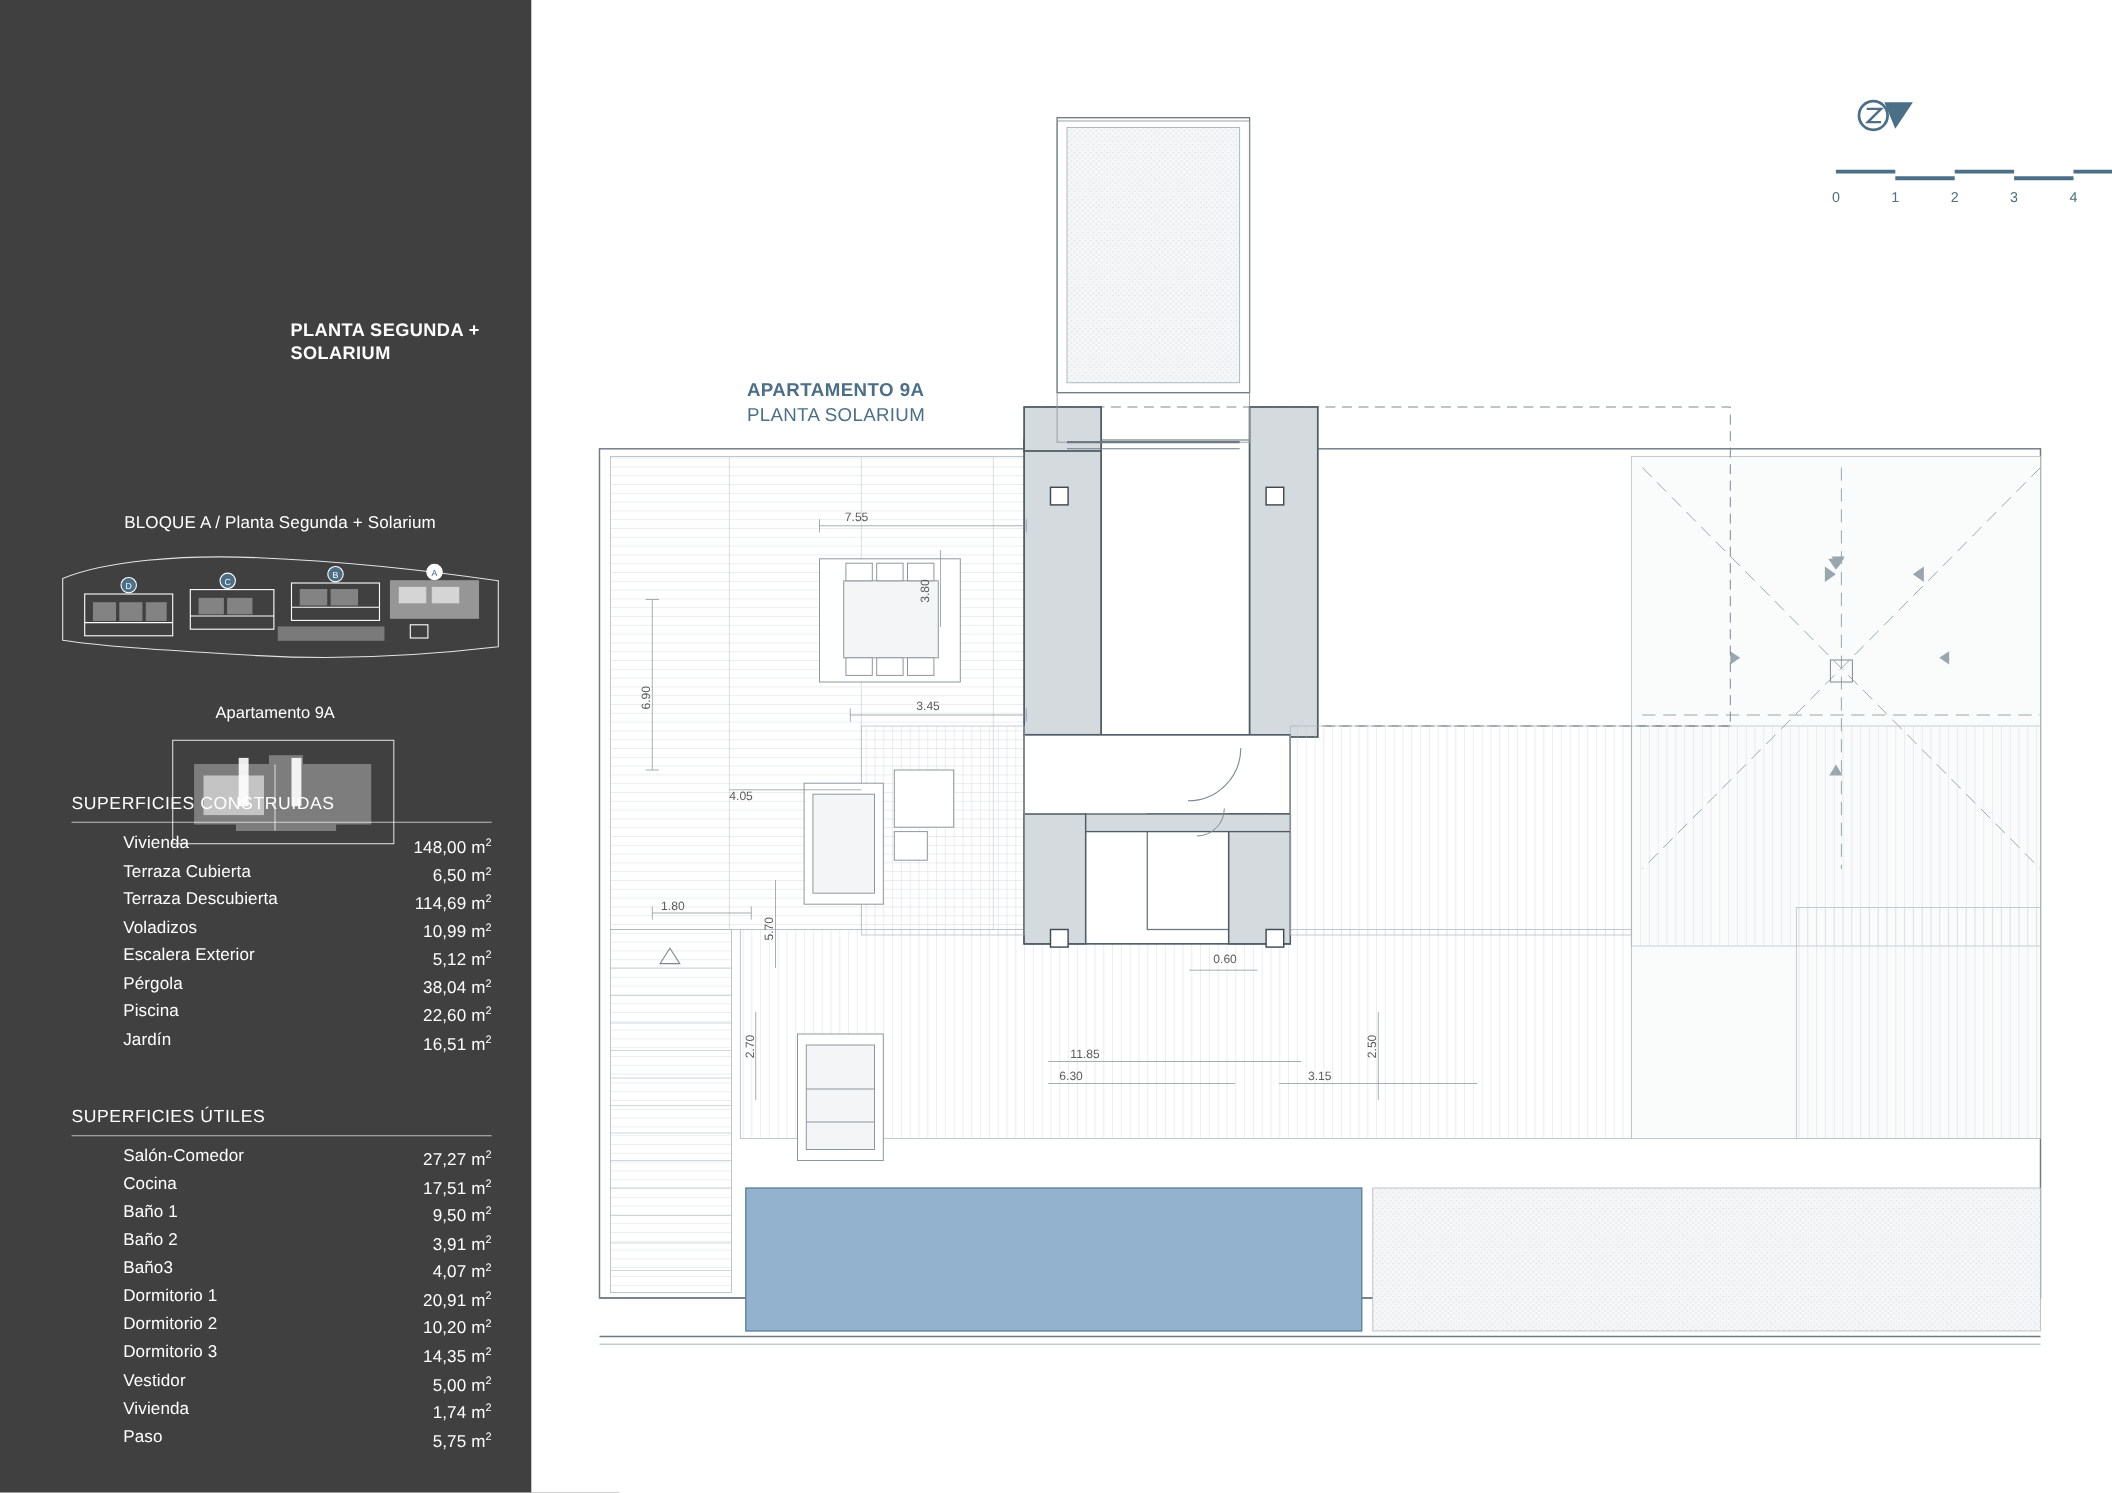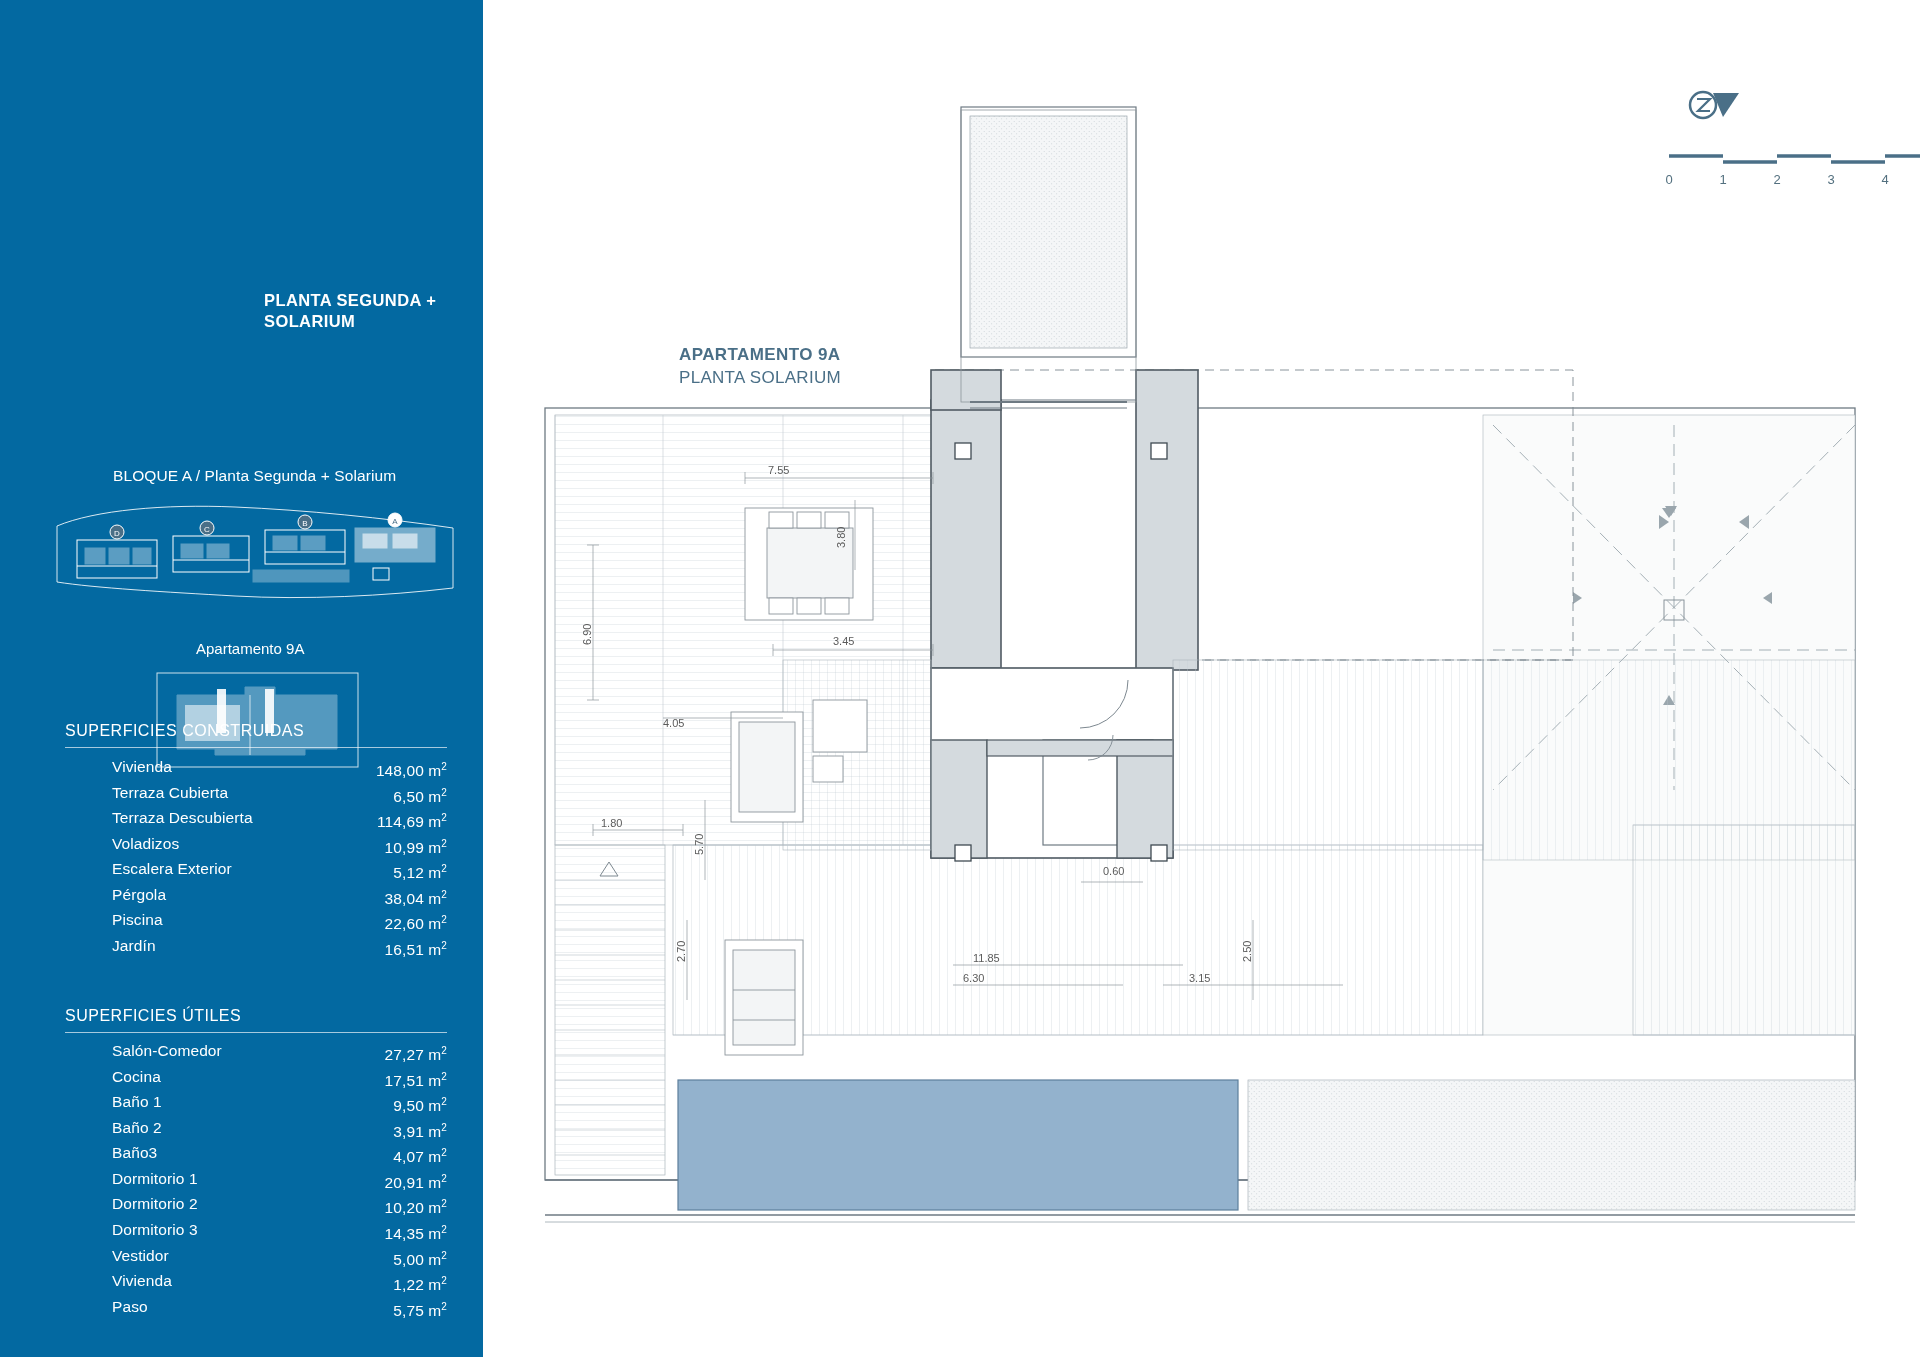--- a/index.html
+++ b/index.html
@@ -14,21 +14,21 @@
     overflow: hidden;
     position: relative;
   }
 
   
   #sidebar {
     position: absolute;
     left: 0; top: 0;
     width: 563px;
     height: 1357px;
-    background: #0369a1;
+    background: #404040;
     color: #ffffff;
   }
   .plan-title {
     position: absolute;
     left: 264px;
     top: 290px;
     width: 230px;
     font-size: 16.5px;
     font-weight: bold;
     letter-spacing: 0.4px;
@@ -298,21 +298,21 @@
       <div class="surf-row">
           <span class="n">Dormitorio 3</span>
           <span class="v"><span>14,35 m</span><sup class="sq">2</sup></span>
         </div>
       <div class="surf-row">
           <span class="n">Vestidor</span>
           <span class="v"><span>5,00 m</span><sup class="sq">2</sup></span>
         </div>
       <div class="surf-row">
           <span class="n">Vivienda</span>
-          <span class="v"><span>1,22 m</span><sup class="sq">2</sup></span>
+          <span class="v"><span>1,74 m</span><sup class="sq">2</sup></span>
         </div>
       <div class="surf-row">
           <span class="n">Paso</span>
           <span class="v"><span>5,75 m</span><sup class="sq">2</sup></span>
         </div>
     </div>
   </div>
 </div>
 
 <div id="main">

